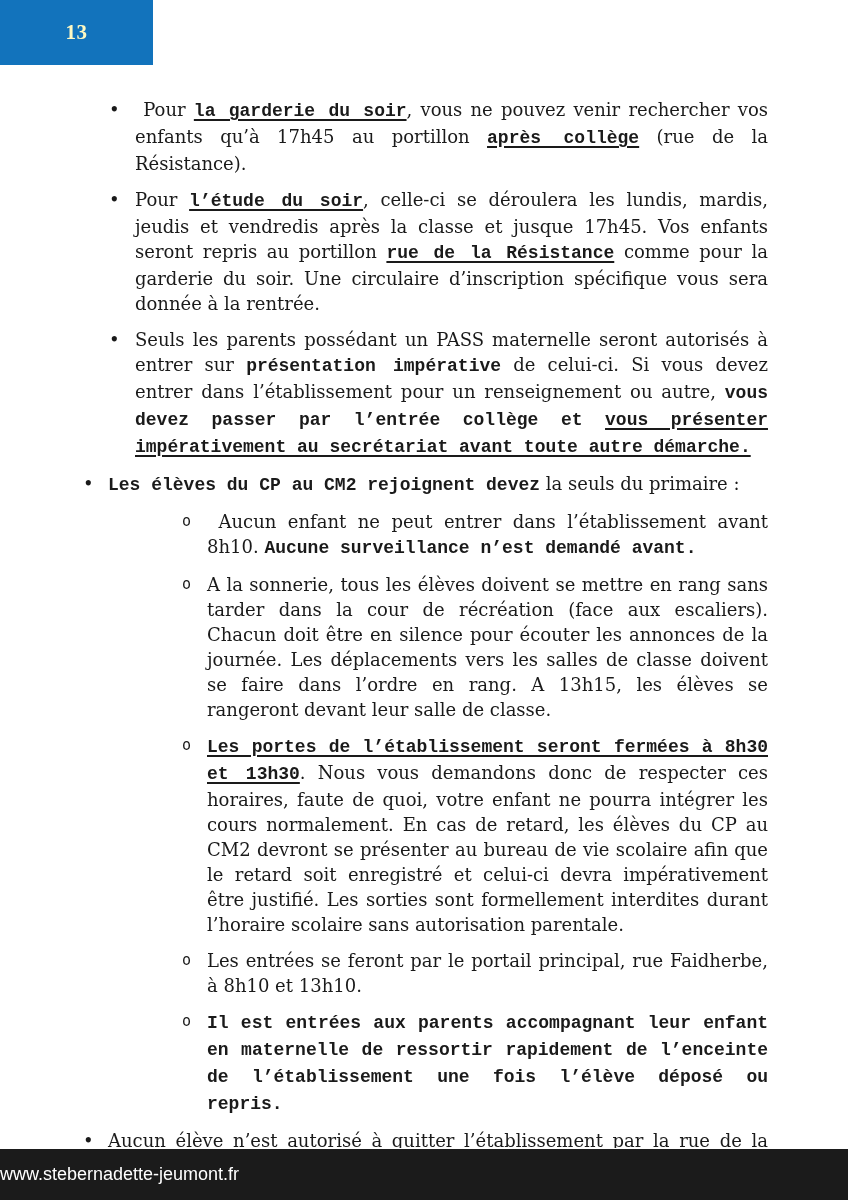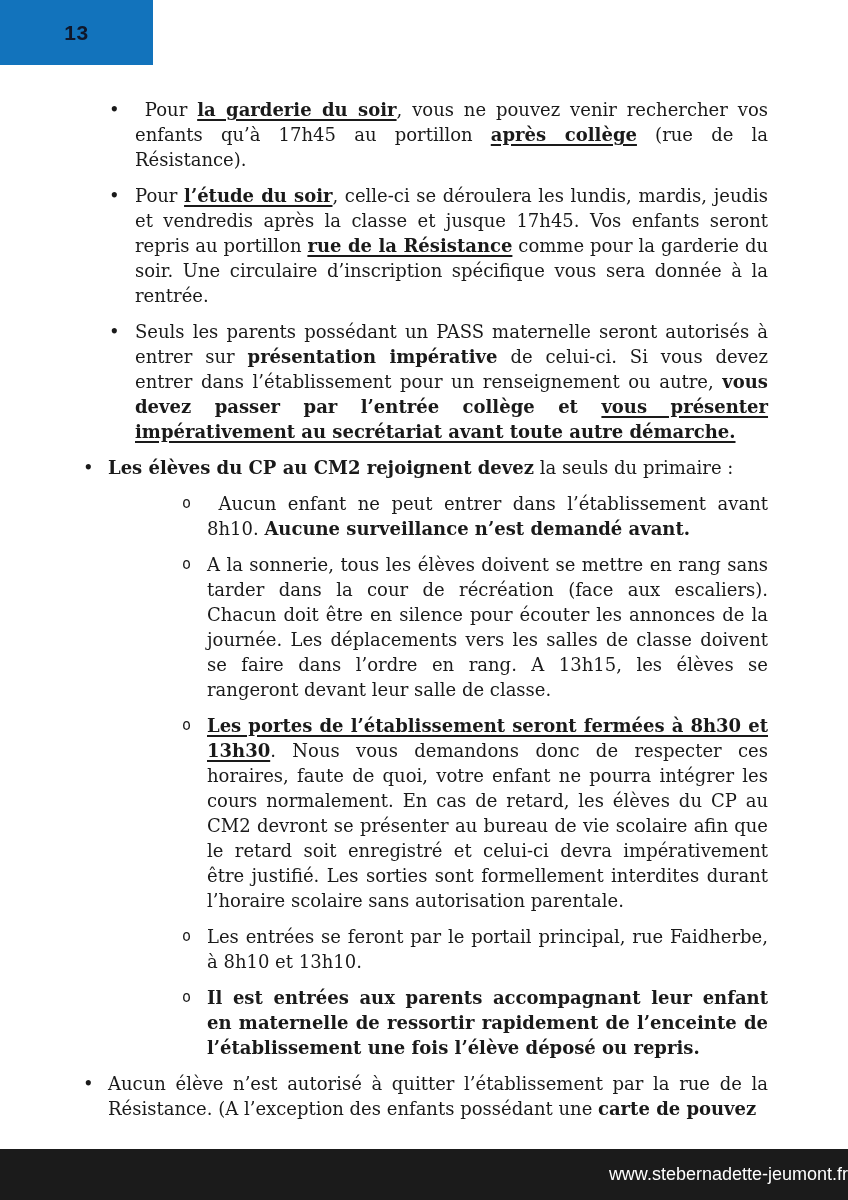--- a/index.html
+++ b/index.html
@@ -17,22 +17,22 @@
     font-family: "DejaVu Serif", serif;
     overflow: hidden;
   }
   .page-number-box {
     position: absolute; left: 0; top: 0;
     width: 153px; height: 65px;
     background: var(--blue);
     display: flex; align-items: center; justify-content: center;
   }
   .page-number {
-    color: #0f172a;
-    font-family: Liberation Sans, sans-serif;
+    color: #fef9c3;
+    font-family: Liberation Serif, serif;
     font-weight: bold;
     font-size: 21px;
     letter-spacing: 0.5px;
   }
   .document-body {
     position: absolute;
     top: 97px; left: 0; right: 0; bottom: 52px;
     overflow: hidden;
   }
   .block {
@@ -50,27 +50,27 @@
   .ind-a { margin-left: 135px; width: 633px; }
   .ind-a .marker { left: -26px; }
   .ind-b { margin-left: 108px; width: 660px; }
   .ind-b .marker { left: -25px; }
   .ind-sub { margin-left: 207px; width: 561px; }
   .ind-sub .marker {
     left: -25px;
     font-family: "DejaVu Sans Mono", monospace;
     font-size: 15px;
   }
-  .b { font-weight: bold; }
+  .b { font-weight: bold; font-family: Liberation Mono, monospace; }
   .u { text-decoration: underline; text-decoration-thickness: 2px; text-underline-offset: 3px; }
   .footer-bar {
     position: absolute; left: 0; bottom: 0;
     width: 848px; height: 51px;
     background: var(--footer-bg);
-    display: flex; align-items: center; justify-content: flex-end;
+    display: flex; align-items: center; justify-content: flex-start;
   }
   .footer-url {
     color: #ffffff;
     font-family: "Liberation Sans", sans-serif;
     font-size: 18px;
   }
 </style>
 </head>
 <body>
 

